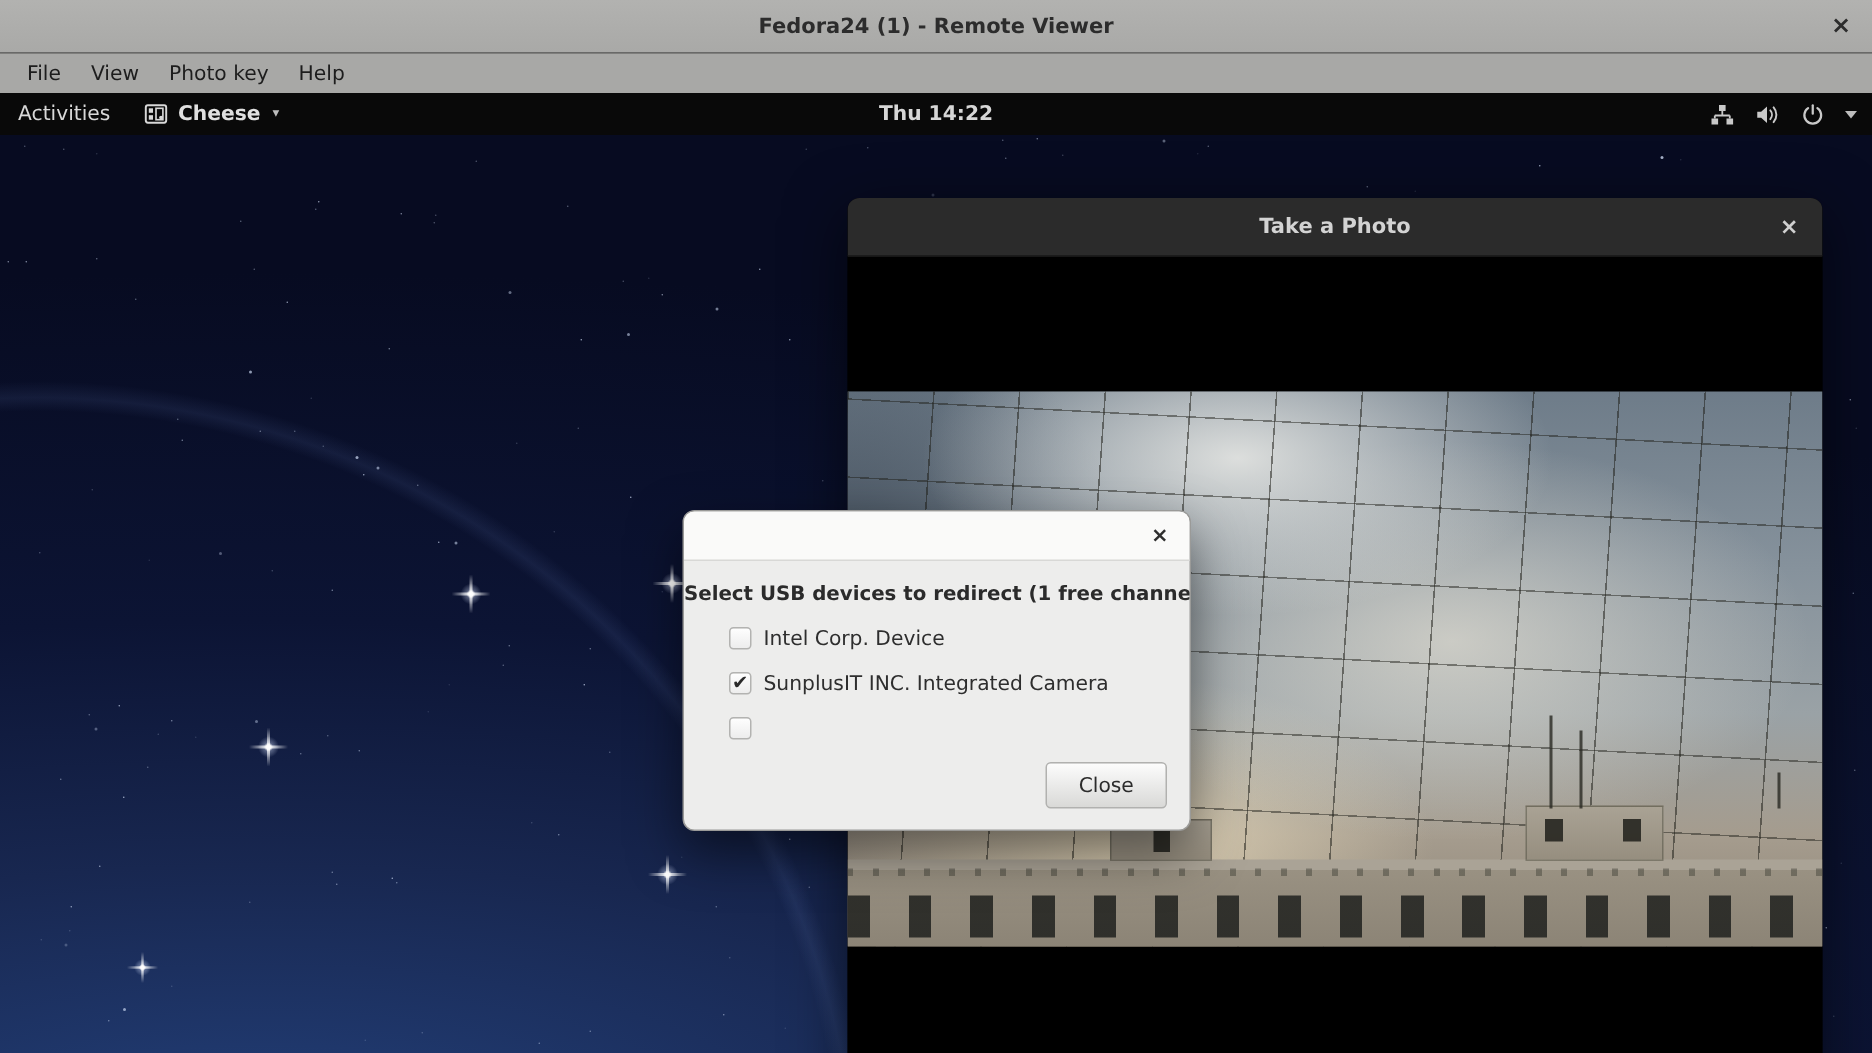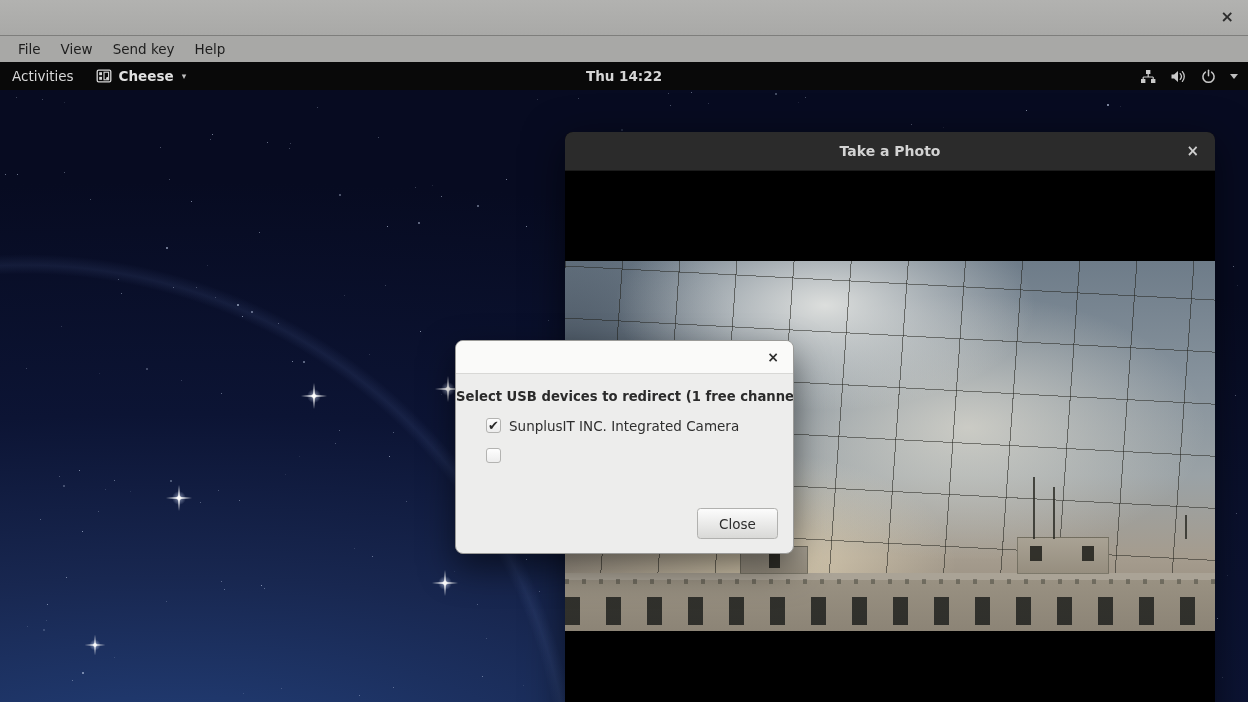--- a/index.html
+++ b/index.html
@@ -102,27 +102,28 @@
   .dlg-btn{position:absolute;right:15px;bottom:14px;width:81px;height:31px;
     background:linear-gradient(#fcfcfc,#d9d9d7);border:1px solid #b1b1af;border-radius:3.5px;
     font-size:13.5px;color:#2c2c2c;display:flex;align-items:center;justify-content:center;box-sizing:border-box;}
 </style>
 </head>
 <body>
 
 <div class="screen">
 
   <div class="titlebar">
+    <span class="tb-title">Fedora24 (1) - Remote Viewer</span>
     <span class="tb-close">×</span>
   </div>
 
   <div class="menubar">
     <span>File</span>
     <span>View</span>
-    <span>Send key</span>
+    <span>Photo key</span>
     <span>Help</span>
   </div>
 
   <div class="gnomebar">
     <div class="gb-left">
       <span class="gb-activities">Activities</span>
       <span class="gb-app">
         <span>
           <svg width="16" height="16" viewBox="0 0 16 16">
             <rect x="1.2" y="2.2" width="13.6" height="11.6" rx="1.4" fill="none" stroke="#d8d8d8" stroke-width="1.3"></rect>
@@ -427,20 +428,24 @@
     <div class="pw-letter-bottom"></div>
   </div>
 
   <div class="dialog">
     <div class="dlg-header">
       <span class="dlg-close">×</span>
     </div>
     <div class="dlg-heading">Select USB devices to redirect (1 free channel)</div>
 
     <div class="dev-row">
+      <span class="cb"></span>
+      <span class="dev-label">Intel Corp. Device</span>
+    </div>
+    <div class="dev-row">
       <span class="cb">✔</span>
       <span class="dev-label">SunplusIT INC. Integrated Camera</span>
     </div>
     <div class="dev-row">
       <span class="cb"></span>
     </div>
 
     <div class="dlg-btn">Close</div>
   </div>
 

